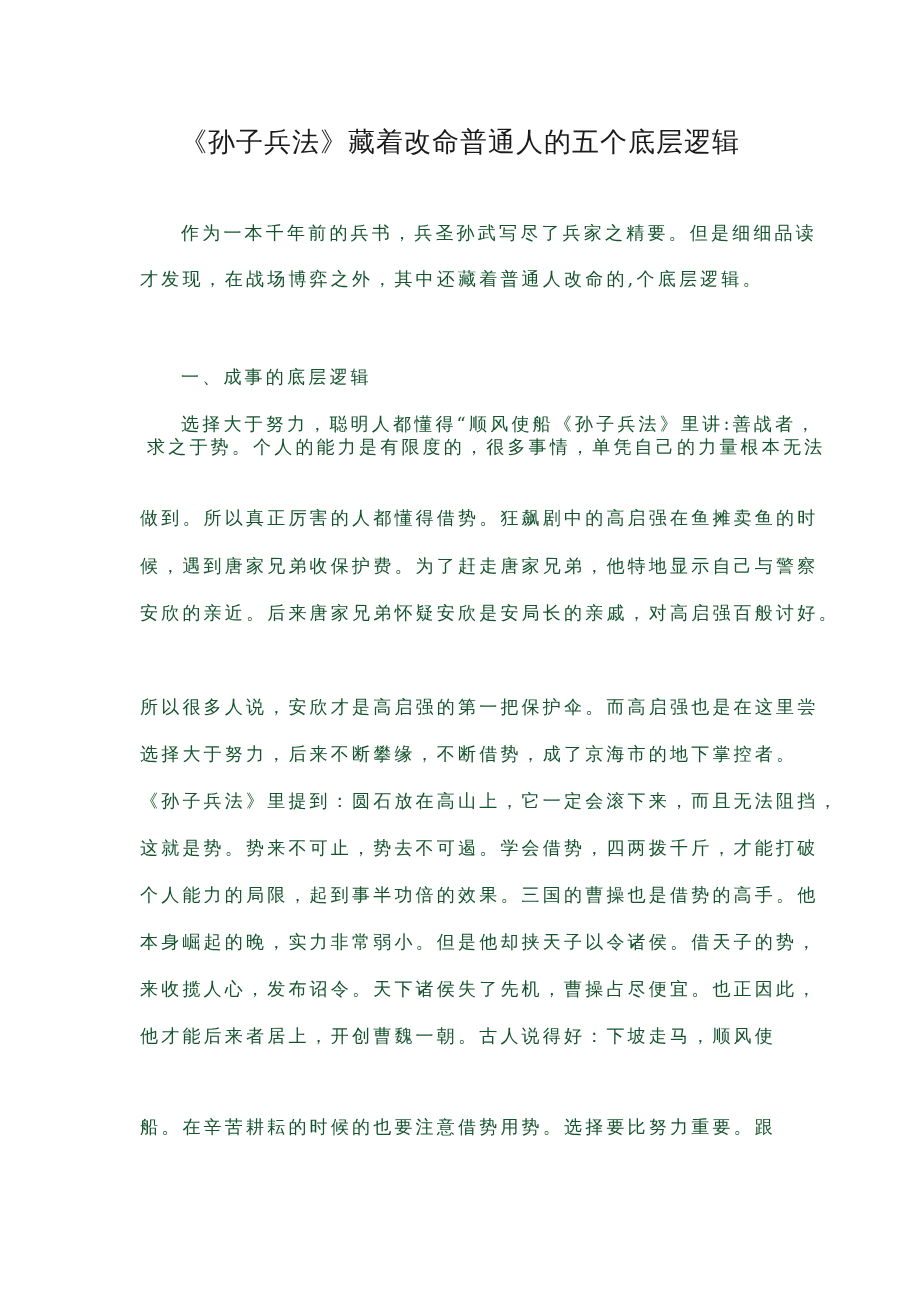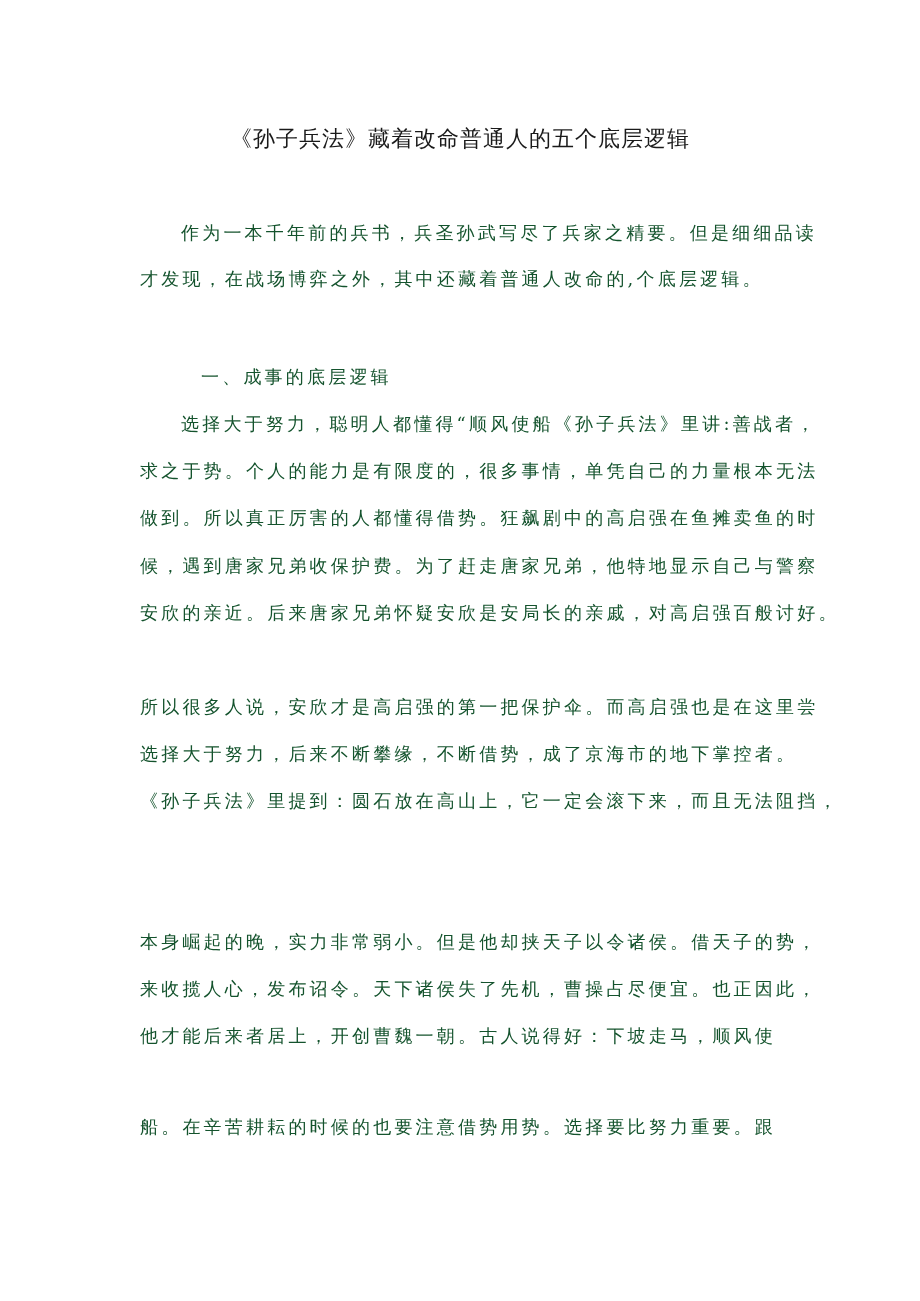--- a/index.html
+++ b/index.html
@@ -22,21 +22,21 @@
       width: 920px;
       height: 1301px;
       background: #ffffff;
     }
     .title {
       position: absolute;
       top: 124px;
       left: 0;
       width: 920px;
       text-align: center;
-      font-size: 22px;
+      font-size: 27px;
       letter-spacing: 1px;
       color: #1a1a1a;
       white-space: nowrap;
     }
     .line {
       position: absolute;
       left: 140px;
       font-size: 18px;
       letter-spacing: 3.2px;
       white-space: nowrap;
@@ -47,27 +47,29 @@
   </style>
 </head>
 <body>
 
 <div class="page">
   <div class="title">《孙子兵法》藏着改命普通人的五个底层逻辑</div>
 
   <div class="line indent" style="top:222px;">作为一本千年前的兵书，兵圣孙武写尽了兵家之精要。但是细细品读</div>
   <div class="line" style="top:268px;">才发现，在战场博弈之外，其中还藏着普通人改命的,个底层逻辑。</div>
 
-  <div class="line indent" style="top:366px;margin-left:20px;">一、成事的底层逻辑</div>
+  <div class="line indent" style="top:366px;">一、成事的底层逻辑</div>
 
   <div class="line indent" style="top:413px;">选择大于努力，聪明人都懂得“顺风使船《孙子兵法》里讲:善战者，</div>
-  <div class="line" style="top:460px;">求之于势。个人的能力是有限度的，很多事情，单凭自己的力量根本无法</div>
+  <div class="line" style="top:436px;margin-left:7px;">求之于势。个人的能力是有限度的，很多事情，单凭自己的力量根本无法</div>
   <div class="line" style="top:555px;">候，遇到唐家兄弟收保护费。为了赶走唐家兄弟，他特地显示自己与警察</div>
   <div class="line" style="top:507px;">做到。所以真正厉害的人都懂得借势。狂飙剧中的高启强在鱼摊卖鱼的时</div>
   <div class="line" style="top:602px;">安欣的亲近。后来唐家兄弟怀疑安欣是安局长的亲戚，对高启强百般讨好。</div>
   <div class="line" style="top:696px;">所以很多人说，安欣才是高启强的第一把保护伞。而高启强也是在这里尝</div>
   <div class="line" style="top:743px;">选择大于努力，后来不断攀缘，不断借势，成了京海市的地下掌控者。</div>
   <div class="line" style="top:790px;">《孙子兵法》里提到：圆石放在高山上，它一定会滚下来，而且无法阻挡，</div>
+  <div class="line" style="top:837px;">这就是势。势来不可止，势去不可遏。学会借势，四两拨千斤，才能打破</div>
+  <div class="line" style="top:884px;">个人能力的局限，起到事半功倍的效果。三国的曹操也是借势的高手。他</div>
   <div class="line" style="top:931px;font-family:Liberation Serif, serif;">本身崛起的晚，实力非常弱小。但是他却挟天子以令诸侯。借天子的势，</div>
   <div class="line" style="top:978px;">来收揽人心，发布诏令。天下诸侯失了先机，曹操占尽便宜。也正因此，</div>
   <div class="line" style="top:1025px;">他才能后来者居上，开创曹魏一朝。古人说得好：下坡走马，顺风使</div>
   <div class="line" style="top:1116px;">船。在辛苦耕耘的时候的也要注意借势用势。选择要比努力重要。跟</div>
 </div>
 
 </body></html>

